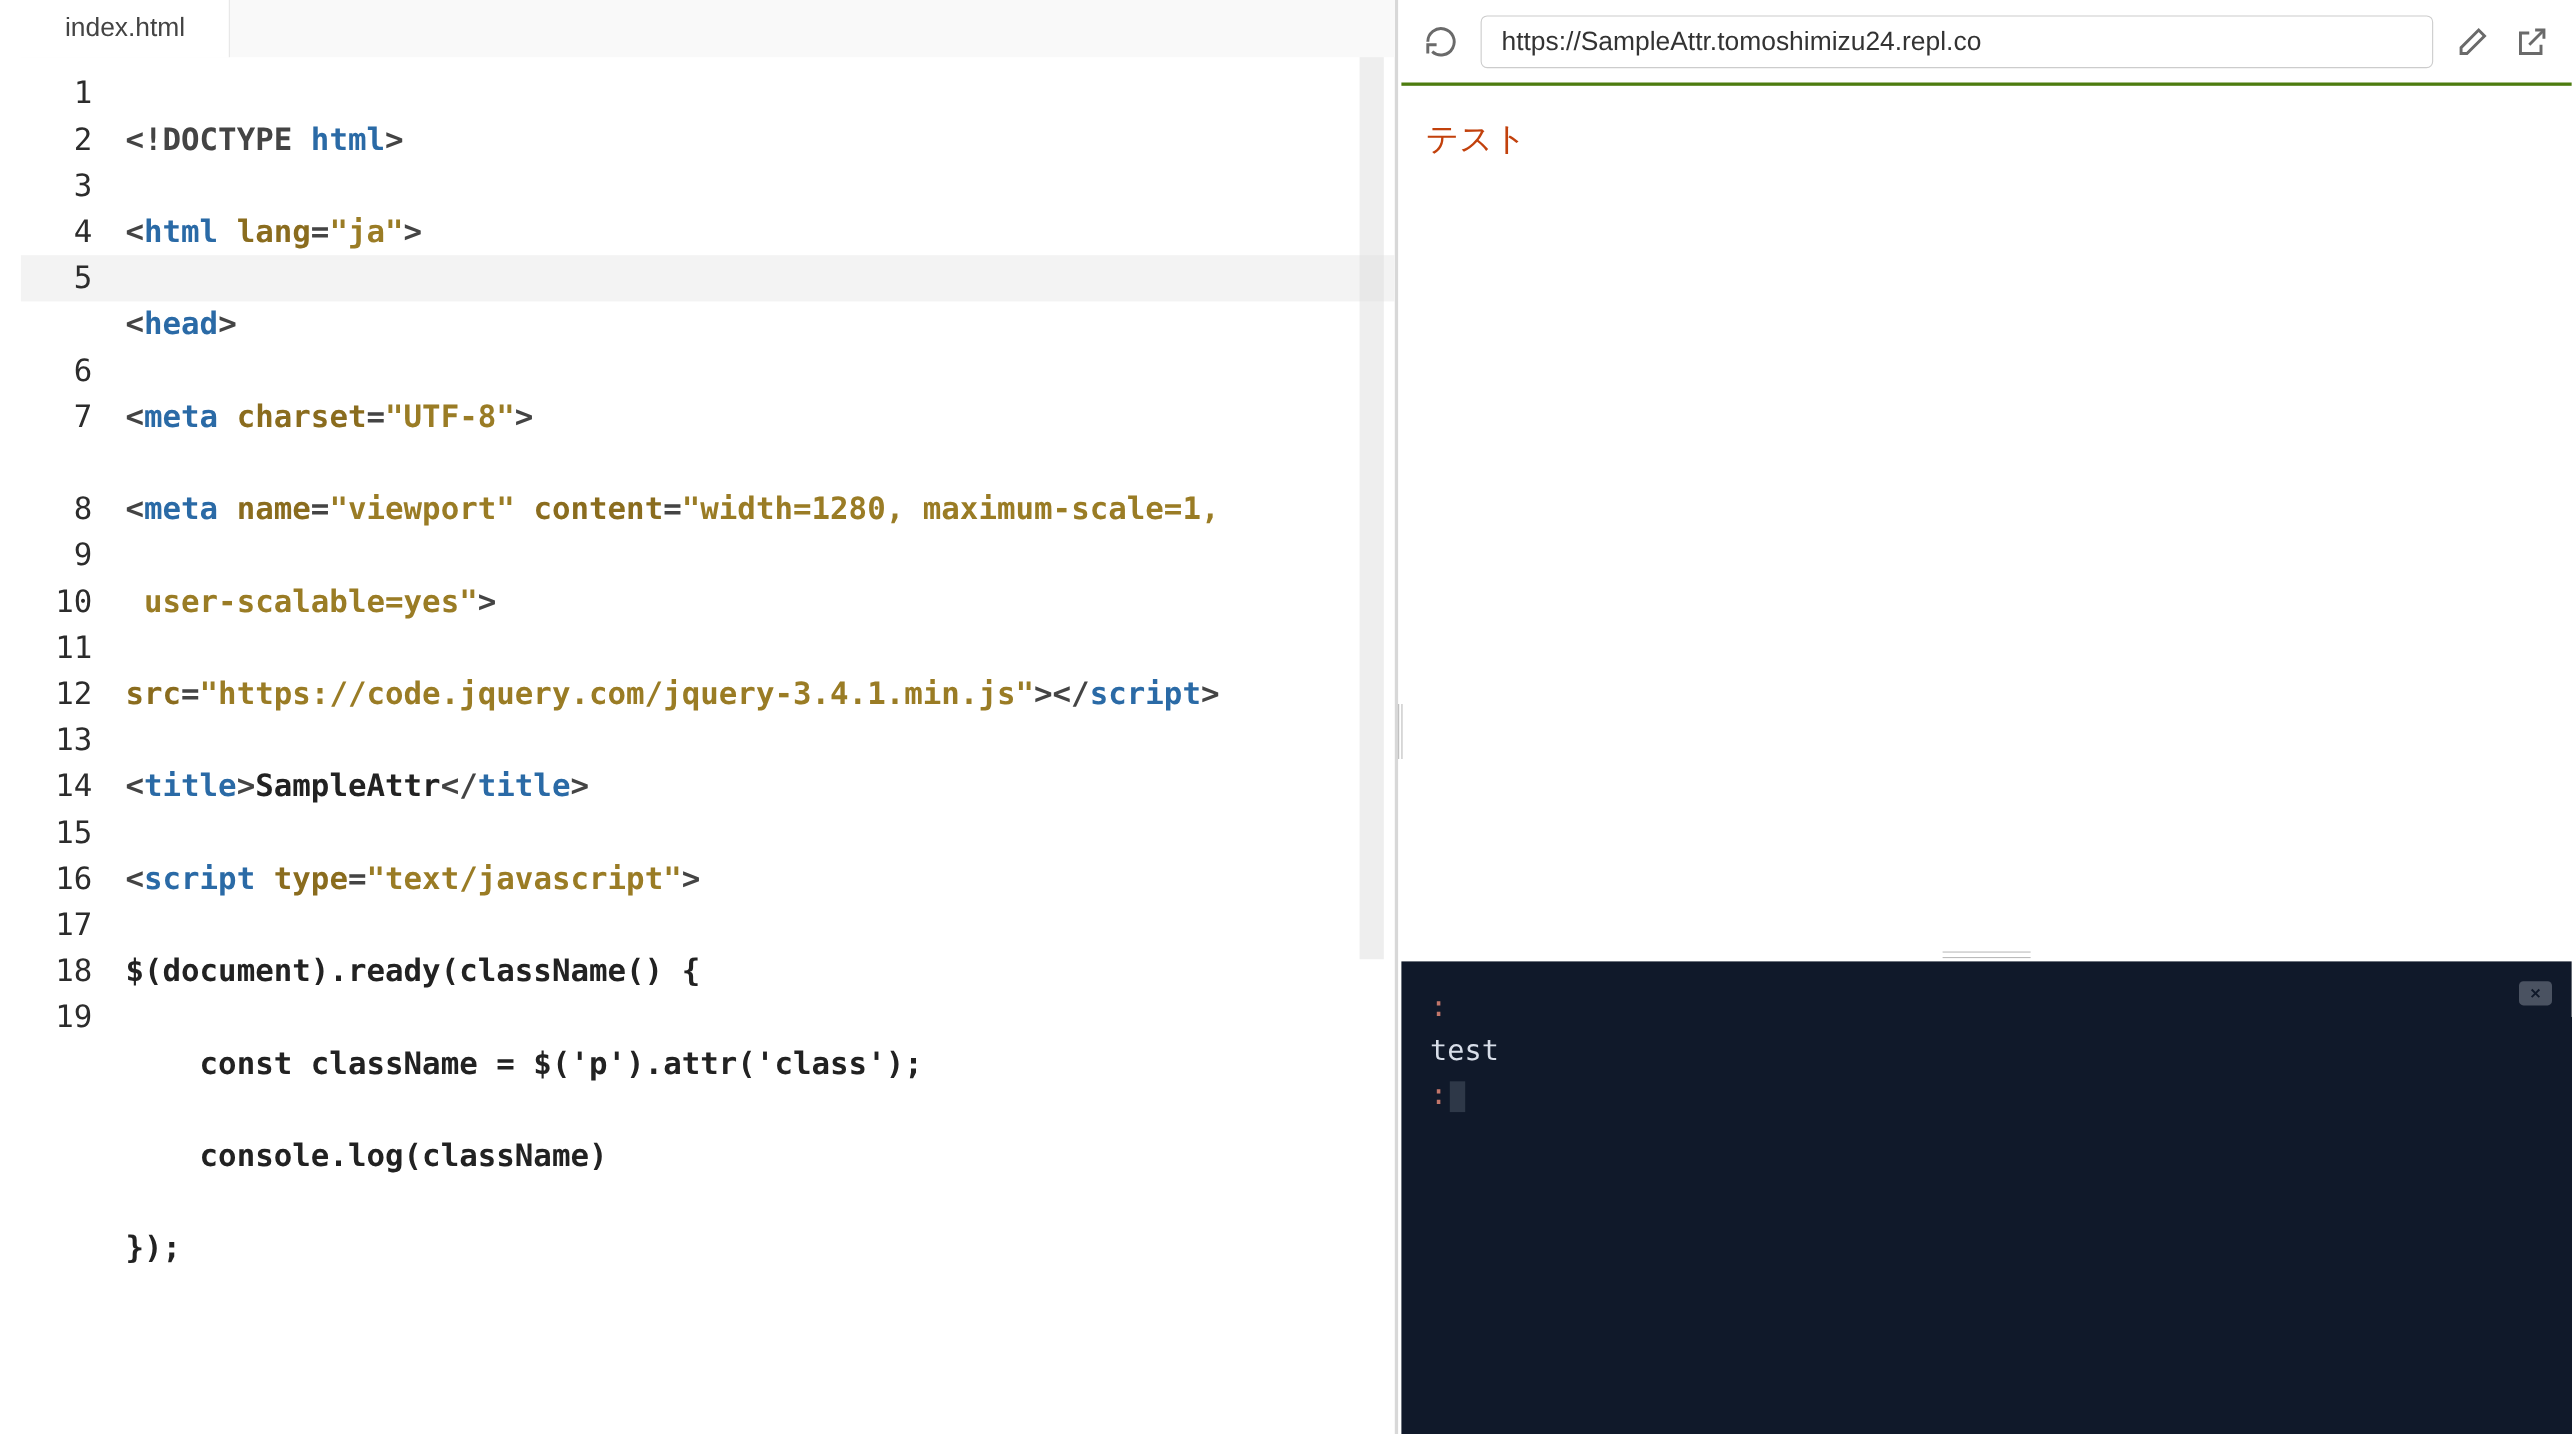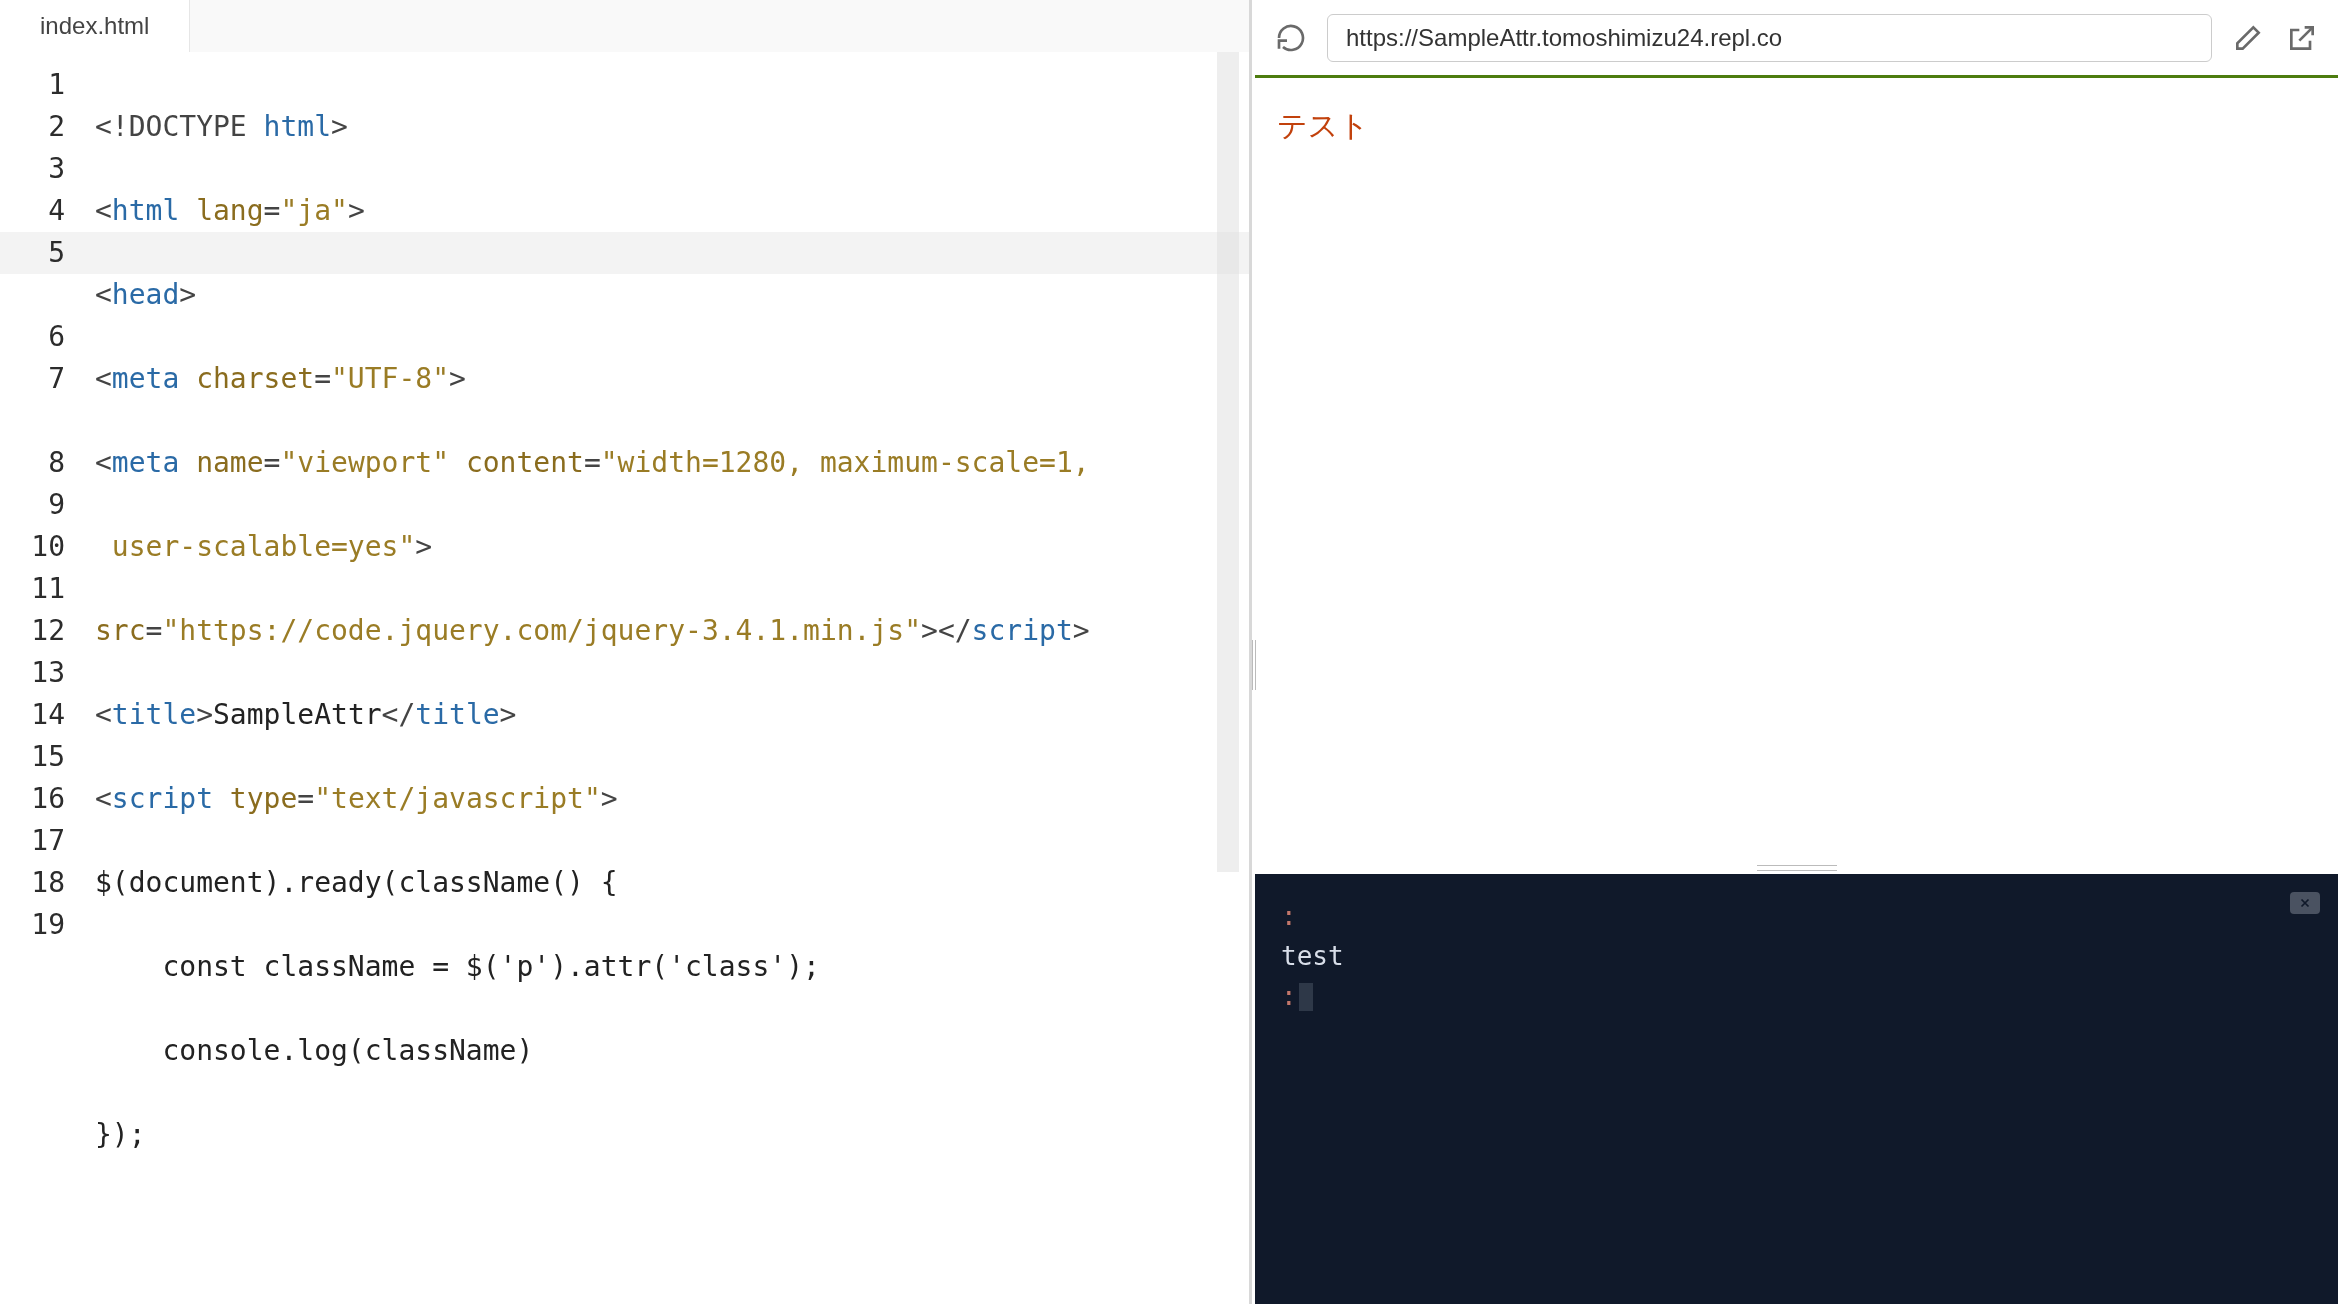--- a/index.html
+++ b/index.html
@@ -10,20 +10,21 @@
   height: 1304px;
   overflow: hidden;
   display: flex;
 }
 .left-panel {
   width: 1252px;
   height: 100%;
   display: flex;
   flex-direction: column;
   border-right: 3px solid #d8d8d8;
+  margin-left: 19px;
 }
 .tab-bar {
   height: 55px;
   display: flex;
   align-items: center;
   background: #f9f9f9;
 }
 .tab {
   background: #fff;
   padding: 12px 40px;
@@ -50,21 +51,21 @@
   font-weight: 500;
 }
 .gutter div { padding-right: 30px; }
 .code {
   flex: 1;
   padding-top: 12px;
   white-space: pre;
   color: #222;
   position: relative;
 }
-.code .line { min-height: 42px; }
+.code .line { min-height: 42px; font-weight: bold; }
 .scroll-minimap {
   position: absolute;
   right: 10px;
   top: 0;
   width: 22px;
   height: 820px;
   background: #ddd;
   opacity: 0.5;
 }
 .right-panel {

